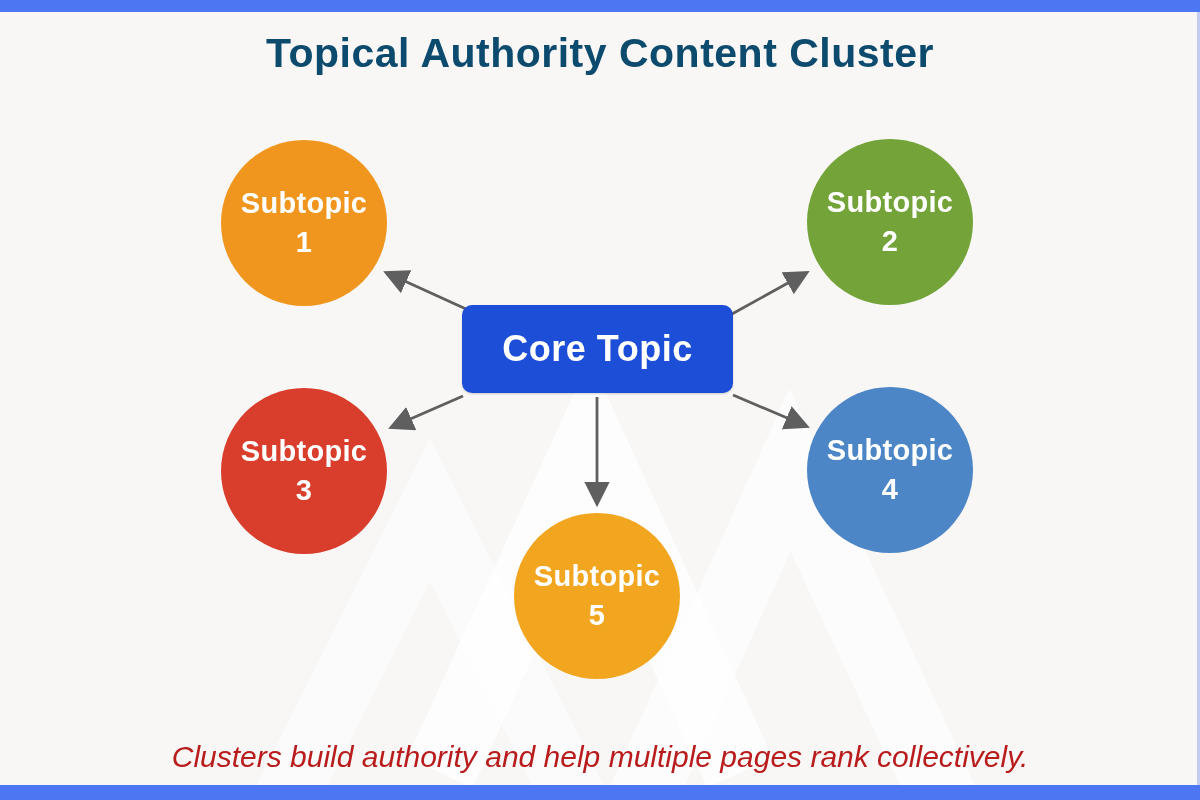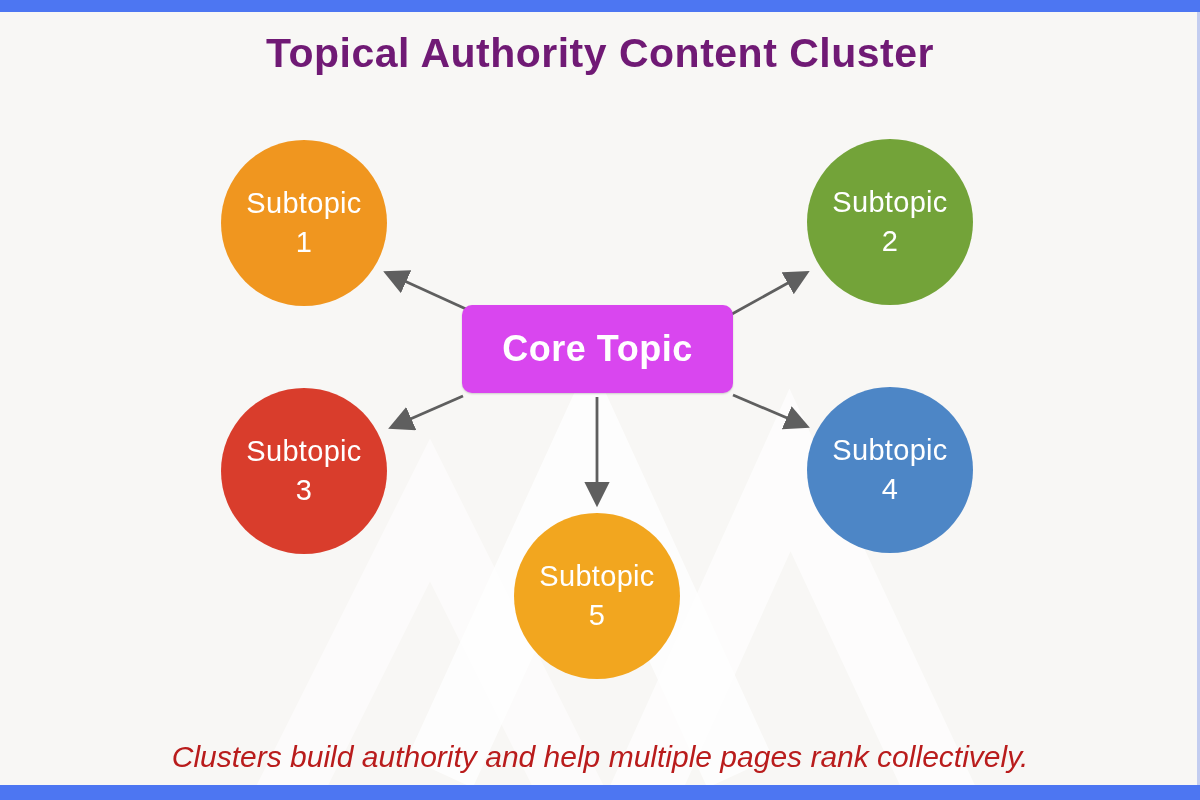--- a/index.html
+++ b/index.html
@@ -43,21 +43,21 @@
   }
   
   .title {
     position: absolute;
     left: 0; right: 0;
     top: 30px;
     text-align: center;
     font-size: 41px;
     font-weight: 700;
     letter-spacing: 0.5px;
-    color: #701a75;
+    color: #0c4a6e;
     z-index: 4;
   }
   
   .arrows {
     position: absolute; left: 0; top: 0;
     z-index: 2;
   }
   
   .core-box {
     position: absolute;
@@ -80,21 +80,21 @@
     width: 166px; height: 166px;
     border-radius: 50%;
     display: flex;
     flex-direction: column;
     align-items: center;
     justify-content: center;
     color: #ffffff;
     text-align: center;
     line-height: 1.35;
     font-size: 29px;
-    font-weight: 400;
+    font-weight: 700;
     letter-spacing: 0.3px;
     z-index: 3;
   }
   .node-1 { left: 221px; top: 140px; }
   .node-2 { left: 807px; top: 139px; }
   .node-3 { left: 221px; top: 388px; }
   .node-4 { left: 807px; top: 387px; }
   .node-5 { left: 514px; top: 513px; }
   
   .caption {
@@ -131,21 +131,21 @@
         <path d="M0,0 L9,4.5 L0,9 z" fill="#5f5f5f"></path>
       </marker>
     </defs>
     <line x1="466" y1="309" x2="387" y2="273" stroke="#5f5f5f" stroke-width="2.8" marker-end="url(#ah)"></line>
     <line x1="732" y1="314" x2="806" y2="273" stroke="#5f5f5f" stroke-width="2.8" marker-end="url(#ah)"></line>
     <line x1="463" y1="396" x2="392" y2="427" stroke="#5f5f5f" stroke-width="2.8" marker-end="url(#ah)"></line>
     <line x1="733" y1="395" x2="806" y2="426" stroke="#5f5f5f" stroke-width="2.8" marker-end="url(#ah)"></line>
     <line x1="597" y1="397" x2="597" y2="503" stroke="#5f5f5f" stroke-width="2.8" marker-end="url(#ah)"></line>
   </svg>
 
-  <div class="core-box" style="background-color: #d946ef;">
+  <div class="core-box" style="background-color: #1d4ed8;">
     <span>Core Topic</span>
   </div>
 
   <div class="node node-1" style="background-color: rgb(240, 150, 31);">
     <span>Subtopic</span>
     <span>1</span>
   </div>
 
   <div class="node node-2" style="background-color: rgb(115, 163, 57);">
     <span>Subtopic</span>

